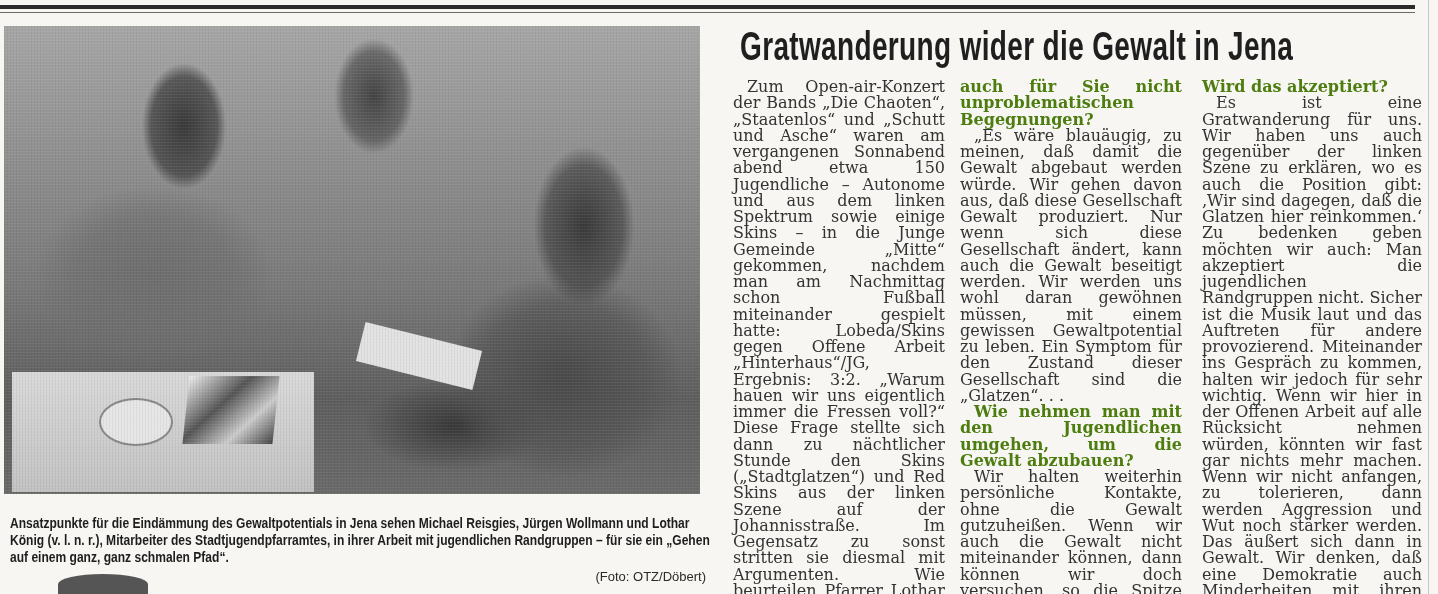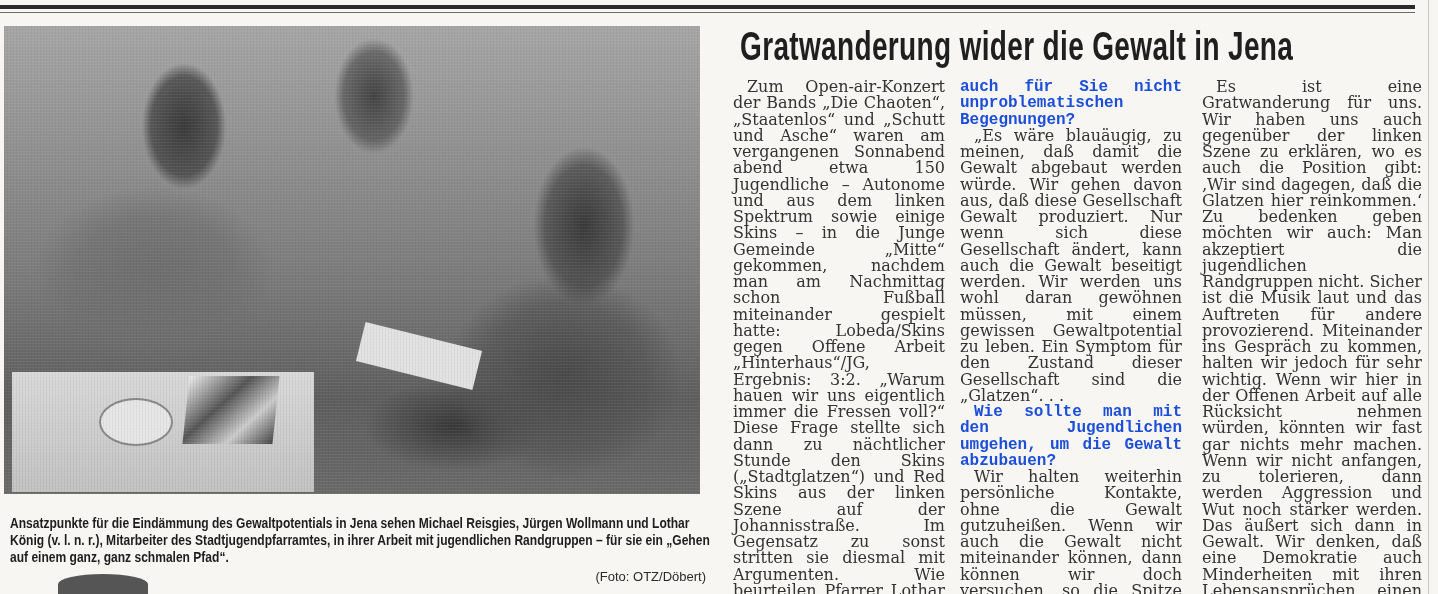--- a/index.html
+++ b/index.html
@@ -83,21 +83,21 @@
   }
   .col {
     position: absolute; top: 79px;
     font-family: "DejaVu Serif", serif;
     font-size: 16px; line-height: 16.25px;
     color: #333;
     text-align: justify; hyphens: manual;
   }
   .col p { margin: 0; text-indent: 14px; }
   .col p.noindent { text-indent: 0; }
-  .col .q { font-weight: bold; color: #1d4ed8; font-family: Liberation Mono, monospace; }
+  .col .q { font-weight: bold; color: #4d7c0f; }
   .col1 { left: 733px; width: 212px; }
   .col2 { left: 960px; width: 222px; }
   .col3 { left: 1202px; width: 220px; }
   .sig { font-weight: bold; float: right; }
 </style>
 </head>
 <body>
 
 <div class="rule-thick"></div>
 <div class="rule-thin"></div>
@@ -116,19 +116,20 @@
 
 <div class="headline">Gratwanderung wider die Gewalt in Jena</div>
 
 <div class="col col1">
   <p>Zum Open-air-Konzert der Bands „Die Chaoten“, „Staatenlos“ und „Schutt und Asche“ waren am vergangenen Sonnabend abend etwa 150 Jugendliche – Autonome und aus dem linken Spektrum sowie einige Skins – in die Junge Gemeinde „Mitte“ gekommen, nachdem man am Nachmittag schon Fußball miteinander gespielt hatte: Lobeda/Skins gegen Offene Arbeit „Hinterhaus“/JG, Ergebnis: 3:2. „Warum hauen wir uns eigentlich immer die Fressen voll?“ Diese Frage stellte sich dann zu nächtlicher Stunde den Skins („Stadtglatzen“) und Red Skins aus der linken Szene auf der Johannisstraße. Im Gegensatz zu sonst stritten sie diesmal mit Argumenten. Wie beurteilen Pfarrer Lothar König, Sozialdiakon Michael Reisgies und Jugendwart Jürgen Wollmann vom Stadtjugendpfarramt die Situation nach diesen</p>
 </div>
 
 <div class="col col2">
   <p class="noindent q">auch für Sie nicht unproblematischen Begegnungen?</p>
   <p>„Es wäre blauäugig, zu meinen, daß damit die Gewalt abgebaut werden würde. Wir gehen davon aus, daß diese Gesellschaft Gewalt produziert. Nur wenn sich diese Gesellschaft ändert, kann auch die Gewalt beseitigt werden. Wir werden uns wohl daran gewöhnen müssen, mit einem gewissen Gewaltpotential zu leben. Ein Symptom für den Zustand dieser Gesellschaft sind die „Glatzen“. . .</p>
-  <p class="q">Wie sollte man mit den Jugendlichen umgehen, um die Gewalt abzubauen?</p>
+  <p class="q">Wie nehmen man mit den Jugendlichen umgehen, um die Gewalt abzubauen?</p>
   <p>Wir halten weiterhin persönliche Kontakte, ohne die Gewalt gutzuheißen. Wenn wir auch die Gewalt nicht miteinander können, dann können wir doch versuchen, so die Spitze „abzustumpfen“.</p>
 </div>
 
 <div class="col col3">
+  <p class="noindent q">Wird das akzeptiert?</p>
   <p><span>Es ist eine Gratwanderung für uns. Wir haben uns auch gegenüber der linken Szene zu erklären, wo es auch die Position gibt: ‚Wir sind dagegen, daß die Glatzen hier reinkommen.‘ Zu bedenken geben möchten wir auch: Man akzeptiert die jugendlichen Randgruppen nicht. Sicher ist die Musik laut und das Auftreten für andere provozierend. Miteinander ins Gespräch zu kommen, halten wir jedoch für sehr wichtig. Wenn wir hier in der Offenen Arbeit auf alle Rücksicht nehmen würden, könnten wir fast gar nichts mehr machen. Wenn wir nicht anfangen, zu tolerieren, dann werden Aggression und Wut noch stärker werden. Das äußert sich dann in Gewalt. Wir denken, daß eine Demokratie auch Minderheiten mit ihren Lebensansprüchen einen Platz geben muß.</span> <span class="sig">F. Döbert</span></p>
 </div>
 
 </body></html>

